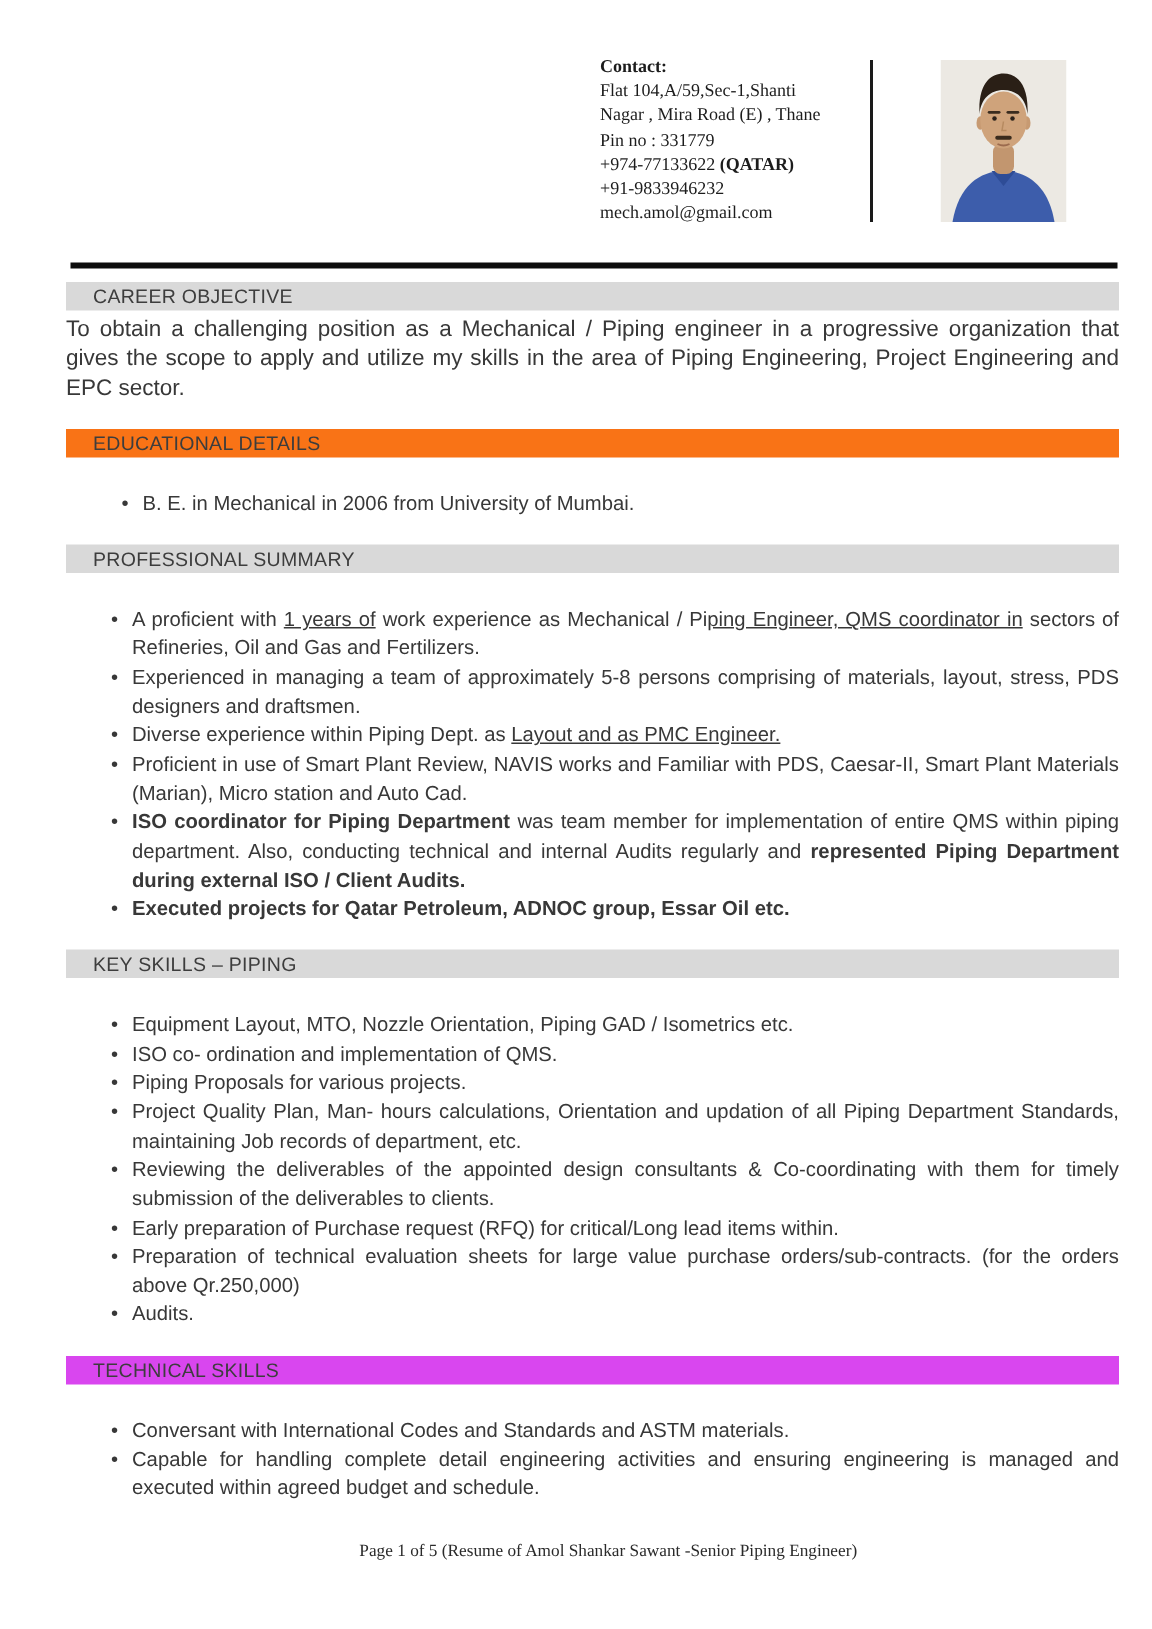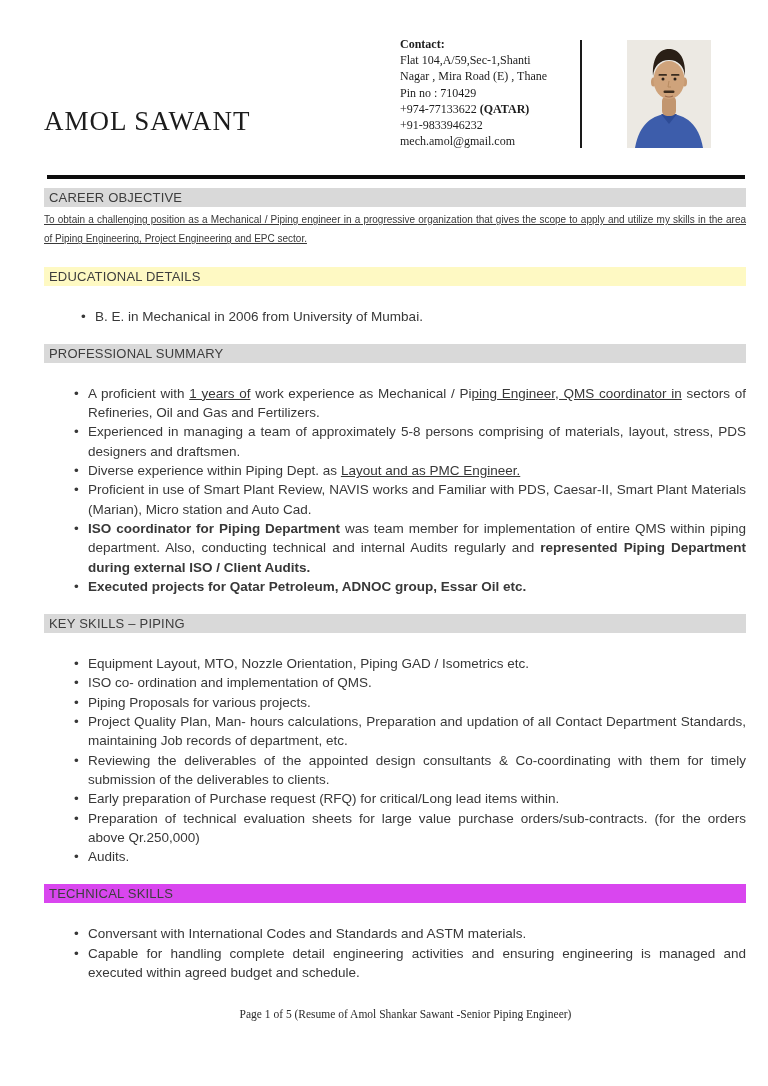--- a/index.html
+++ b/index.html
@@ -22,51 +22,50 @@
   .contact-line{white-space:nowrap;}
   .vdivider{position:absolute;left:580px;top:40px;width:2px;height:108px;background:#1a1a1a;}
   .photo{position:absolute;left:627px;top:40px;width:84px;height:108px;}
   .photo svg{display:block;width:84px;height:108px;}
   
   .rule{margin-left:47px;width:698px;height:4px;background:#0d0d0d;}
   
   main{margin-left:44px;width:702px;padding-top:9px;}
   .section{margin-bottom:18px;}
   .section-bar{
-    background:#d9d9d9;height:19px;line-height:19px;padding-left:5px;
+    background:#d9d9d9;height:19px;line-height:19px;padding-left:18px;
     font-size:13px;color:#3d3d3d;letter-spacing:0.2px;
   }
-  .para{margin:3px 0 0 0;font-size:10px;line-height:19.3px;text-align:justify;text-decoration:underline;}
+  .para{margin:3px 0 0 0;font-size:15px;line-height:19.3px;text-align:justify;}
   .bullets{list-style:none;margin:21px 0 0 0;padding:0;font-size:13.5px;line-height:19.3px;}
   .bullets li{position:relative;padding-left:44px;text-align:justify;}
   .bullets .dot{position:absolute;left:30px;top:0;}
   .bullets.wide li{padding-left:51px;}
   .bullets.wide .dot{left:37px;}
   .seg-b{font-weight:700;}
   .seg-u{text-decoration:underline;}
   
   footer{
     margin-top:26px;text-align:center;
     font-family:"Liberation Serif",serif;font-size:11.5px;color:#2a2a2a;margin-left:43px;
   }
 </style>
 </head>
 <body>
 
 <div class="page">
 
   <header class="header">
-    <h1 class="name">AMOL SAWANT</h1>
 
     <div class="contact">
       <div class="contact-label">Contact:</div>
       <div>
           <div class="contact-line"><span>Flat 104,A/59,Sec-1,Shanti</span></div>
           <div class="contact-line"><span>Nagar , Mira Road (E) , Thane</span></div>
-          <div class="contact-line"><span>Pin no : 710429</span></div>
+          <div class="contact-line"><span>Pin no : 331779</span></div>
           <div class="contact-line"><span>+974-77133622 </span><span class="seg-b">(QATAR)</span></div>
           <div class="contact-line"><span>+91-9833946232</span></div>
           <div class="contact-line"><span>mech.amol@gmail.com</span></div>
         </div>
     </div>
 
     <div class="vdivider"></div>
 
     <div class="photo">
       <svg viewBox="0 0 84 108" xmlns="http://www.w3.org/2000/svg">
@@ -90,21 +89,21 @@
   </header>
 
   <div class="rule"></div>
 
   <main>
       <section class="section">
         <div class="section-bar" style="background: rgb(217, 217, 217);">CAREER OBJECTIVE</div>
         <p class="para"><span>To obtain a challenging position as a Mechanical / Piping engineer in a progressive organization that gives the scope to apply and utilize my skills in the area of Piping Engineering, Project Engineering and EPC sector.</span></p>
       </section>
       <section class="section">
-        <div class="section-bar" style="background: #fef9c3;">EDUCATIONAL DETAILS</div>
+        <div class="section-bar" style="background: #f97316;">EDUCATIONAL DETAILS</div>
         <ul class="bullets wide">
           <li><span class="dot">•</span><span class="btxt"><span>B. E. in Mechanical in 2006 from University of Mumbai.</span></span></li>
         </ul>
       </section>
       <section class="section">
         <div class="section-bar" style="background: rgb(217, 217, 217);">PROFESSIONAL SUMMARY</div>
         <ul class="bullets">
           <li><span class="dot">•</span><span class="btxt"><span>A proficient with </span><span class="seg-u">1 years of</span><span> work experience as Mechanical / Pi</span><span class="seg-u">ping Engineer, QMS coordinator in</span><span> sectors of Refineries, Oil and Gas and Fertilizers.</span></span></li>
           <li><span class="dot">•</span><span class="btxt"><span>Experienced in managing a team of approximately 5-8 persons comprising of materials, layout, stress, PDS designers and draftsmen.</span></span></li>
           <li><span class="dot">•</span><span class="btxt"><span>Diverse experience within Piping Dept. as </span><span class="seg-u">Layout and as PMC Engineer.</span></span></li>
@@ -112,21 +111,21 @@
           <li><span class="dot">•</span><span class="btxt"><span class="seg-b">ISO coordinator for Piping Department</span><span> was team member for implementation of entire QMS within piping department. Also, conducting technical and internal Audits regularly and </span><span class="seg-b">represented Piping Department during external ISO / Client Audits.</span></span></li>
           <li><span class="dot">•</span><span class="btxt"><span class="seg-b">Executed projects for Qatar Petroleum, ADNOC group, Essar Oil etc.</span></span></li>
         </ul>
       </section>
       <section class="section">
         <div class="section-bar" style="background: rgb(217, 217, 217);">KEY SKILLS – PIPING</div>
         <ul class="bullets">
           <li><span class="dot">•</span><span class="btxt"><span>Equipment Layout, MTO, Nozzle Orientation, Piping GAD / Isometrics etc.</span></span></li>
           <li><span class="dot">•</span><span class="btxt"><span>ISO co- ordination and implementation of QMS.</span></span></li>
           <li><span class="dot">•</span><span class="btxt"><span>Piping Proposals for various projects.</span></span></li>
-          <li><span class="dot">•</span><span class="btxt"><span>Project Quality Plan, Man- hours calculations, Preparation and updation of all Contact Department Standards, maintaining Job records of department, etc.</span></span></li>
+          <li><span class="dot">•</span><span class="btxt"><span>Project Quality Plan, Man- hours calculations, Orientation and updation of all Piping Department Standards, maintaining Job records of department, etc.</span></span></li>
           <li><span class="dot">•</span><span class="btxt"><span>Reviewing the deliverables of the appointed design consultants &amp; Co-coordinating with them for timely submission of the deliverables to clients.</span></span></li>
           <li><span class="dot">•</span><span class="btxt"><span>Early preparation of Purchase request (RFQ) for critical/Long lead items within.</span></span></li>
           <li><span class="dot">•</span><span class="btxt"><span>Preparation of technical evaluation sheets for large value purchase orders/sub-contracts. (for the orders above Qr.250,000)</span></span></li>
           <li><span class="dot">•</span><span class="btxt"><span>Audits.</span></span></li>
         </ul>
       </section>
       <section class="section">
         <div class="section-bar" style="background: #d946ef;">TECHNICAL SKILLS</div>
         <ul class="bullets">
           <li><span class="dot">•</span><span class="btxt"><span>Conversant with International Codes and Standards and ASTM materials.</span></span></li>

